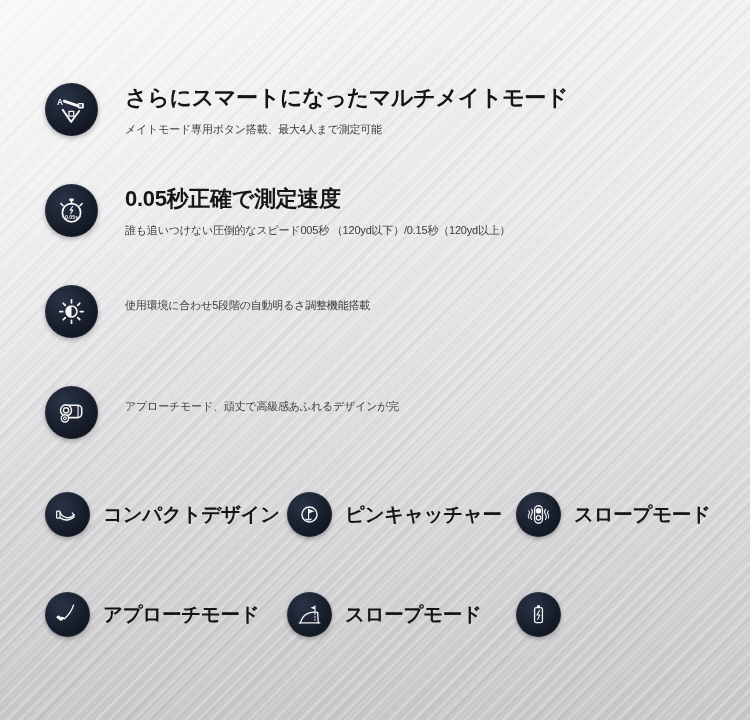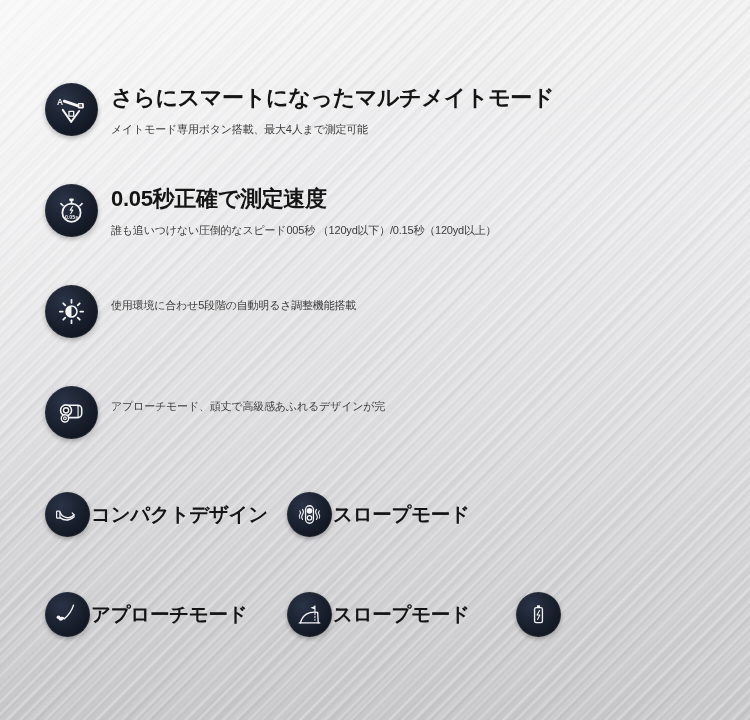--- a/index.html
+++ b/index.html
@@ -18,38 +18,38 @@
   .features { position: absolute; left: 45px; top: 83px; }
   .feature { display: flex; align-items: flex-start; height: 101px; }
   .f-icon {
     flex: none;
     width: 53px; height: 53px;
     border-radius: 50%;
     background: radial-gradient(circle at 36% 30%, #2a3347 0%, #171e2b 55%, #0c1017 100%);
     box-shadow: 0 2px 5px rgba(0,0,0,0.28), inset 0 0 0 1px rgba(255,255,255,0.05);
     display: flex; align-items: center; justify-content: center;
   }
-  .f-text { margin-left: 13px; padding-top: 2px; }
+  .f-text { margin-left: 27px; padding-top: 2px; }
   .f-title { font-size: 22px; font-weight: bold; color: #151515; line-height: 26px; letter-spacing: -0.3px; }
   .f-desc { font-size: 11px; color: #3b3b3b; margin-top: 8px; line-height: 20px; letter-spacing: -0.2px; }
 
   .badges { position: absolute; left: 45px; top: 492px; }
   .badge-row { display: flex; align-items: flex-start; height: 100px; }
   .badge { display: flex; align-items: center; }
   .badge.col1 { width: 242px; }
   .badge.col2 { width: 229px; }
   .b-icon {
     flex: none;
     width: 45px; height: 45px;
     border-radius: 50%;
     background: radial-gradient(circle at 36% 30%, #2a3347 0%, #171e2b 55%, #0c1017 100%);
     box-shadow: 0 2px 4px rgba(0,0,0,0.28), inset 0 0 0 1px rgba(255,255,255,0.05);
     display: flex; align-items: center; justify-content: center;
   }
-  .b-label { font-size: 19.5px; font-weight: bold; color: #141414; margin-left: 1px; letter-spacing: -0.3px; white-space: nowrap; }
+  .b-label { font-size: 19.5px; font-weight: bold; color: #141414; margin-left: 13px; letter-spacing: -0.3px; white-space: nowrap; }
 
   svg { display: block; }
   .st { stroke: #f4f4f4; fill: none; stroke-linecap: round; stroke-linejoin: round; }
   .fw { fill: #f4f4f4; stroke: none; }
   .svg-label { fill: #f4f4f4; font-family: "Liberation Sans", "DejaVu Sans", sans-serif; }
 </style>
 </head>
 <body>
 
 <div class="canvas">
@@ -132,20 +132,31 @@
           <svg width="29" height="29" viewBox="0 0 48 48">
             <rect class="st" x="6" y="18.5" width="5.5" height="11.5" rx="1" stroke-width="2"></rect>
             <path class="st" stroke-width="2.3" d="M12,20.5 c1.5,5 5.5,7.5 10,8.5 c5,1 9.5,-0.5 13,-4"></path>
             <path class="st" stroke-width="2.3" d="M12,29.5 c4,2.8 9,4.2 14,3.2 c3.5,-0.7 6.5,-2.5 9,-5"></path>
             <path class="st" stroke-width="2" d="M35,24.8 l-3.2,-3.5"></path>
           </svg>
         </div>
         <div class="b-label">コンパクトデザイン</div>
       </div>
 
+      <div class="badge col2">
+        <div class="b-icon">
+          <svg width="29" height="29" viewBox="0 0 48 48">
+            <circle class="st" cx="24" cy="24" r="12.5" stroke-width="2.4"></circle>
+            <path class="st" d="M22.5,15 V31" stroke-width="2"></path>
+            <polygon class="fw" points="22.5,15 32,18.7 22.5,22.4"></polygon>
+            <path class="st" d="M18,31.5 q4.5,3 9,0" stroke-width="2"></path>
+          </svg>
+        </div>
+        <div class="b-label">ピンキャッチャー</div>
+      </div>
 
       <div class="badge">
         <div class="b-icon">
           <svg width="29" height="29" viewBox="0 0 48 48">
             <rect class="st" x="17.5" y="9.5" width="13" height="29" rx="6.5" stroke-width="2.2"></rect>
             <circle class="fw" cx="24" cy="18" r="4.6"></circle>
             <circle class="st" cx="24" cy="29.5" r="3.7" stroke-width="2"></circle>
             <path class="st" stroke-width="1.8" d="M12.5,15.5 q3,4.2 0,8.4 q-3,4.2 0,8.4"></path>
             <path class="st" stroke-width="1.8" d="M8,18 q2.4,3 0,6 q-2.4,3 0,6"></path>
             <path class="st" stroke-width="1.8" d="M35.5,15.5 q-3,4.2 0,8.4 q3,4.2 0,8.4"></path>

